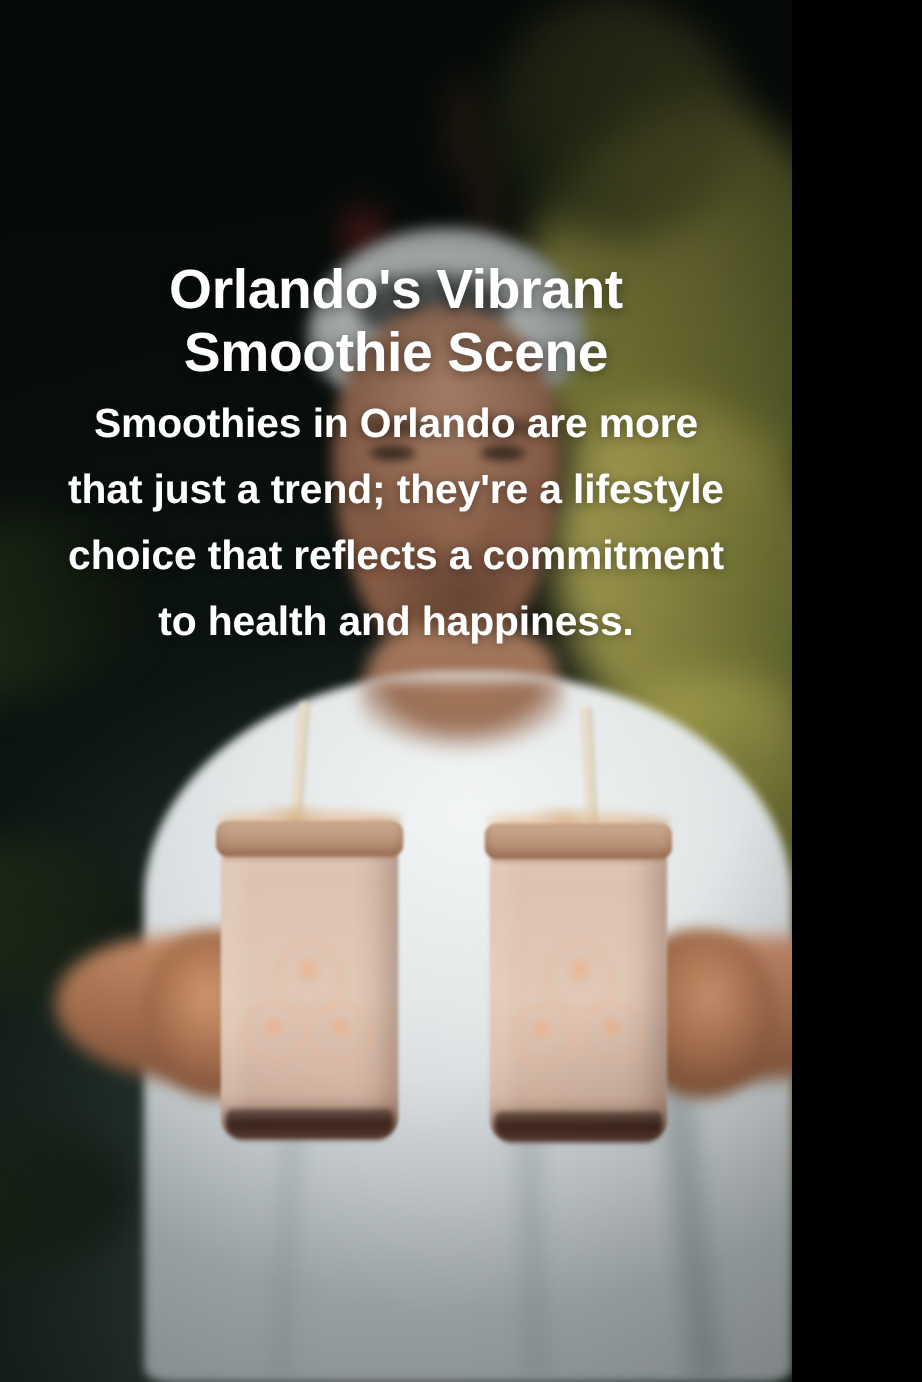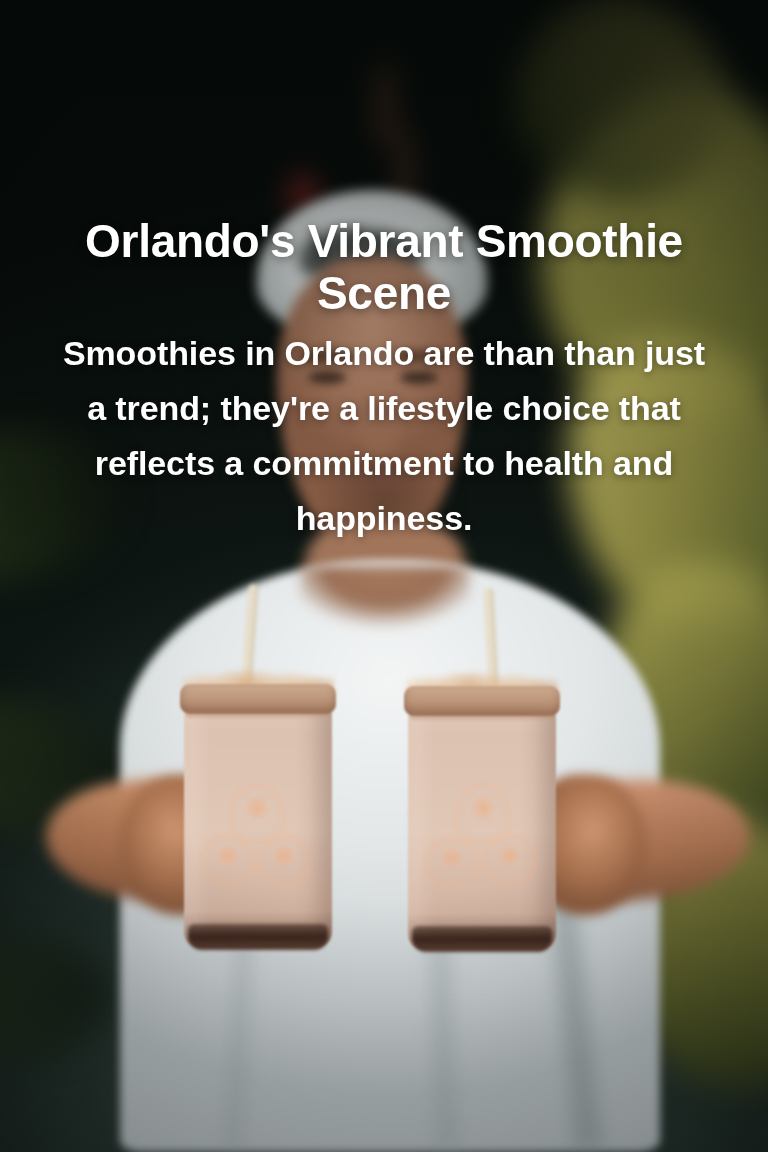--- a/index.html
+++ b/index.html
@@ -1,20 +1,20 @@
 <!DOCTYPE html>
 <html><head>
 <meta charset="utf-8">
 <style>
   html,body{margin:0;padding:0;background:#000;}
   body{font-family:"Liberation Sans","DejaVu Sans",sans-serif;}
 
   .card{
     position:relative;
-    width:768px;height:1152px;
+    width:660px;height:1152px;
     overflow:hidden;
     background:#0a120f;
     isolation:isolate;
   }
 
   
   .photo{position:absolute;inset:0;overflow:hidden;}
 
   .bg-base{
     position:absolute;inset:0;
@@ -333,16 +333,16 @@
           <span class="berry-core"></span>
         </div>
       <div class="jar-base"></div>
     </div>
 
     <div class="grain"></div>
   </div>
 
   <div class="overlay">
     <div class="headline">Orlando's Vibrant Smoothie Scene</div>
-    <div class="subtext">Smoothies in Orlando are than than just a trend; they're a lifestyle choice that reflects a commitment to health and happiness.</div>
+    <div class="subtext">Smoothies in Orlando are more that just a trend; they're a lifestyle choice that reflects a commitment to health and happiness.</div>
   </div>
 
 </div>
 
 </body></html>

